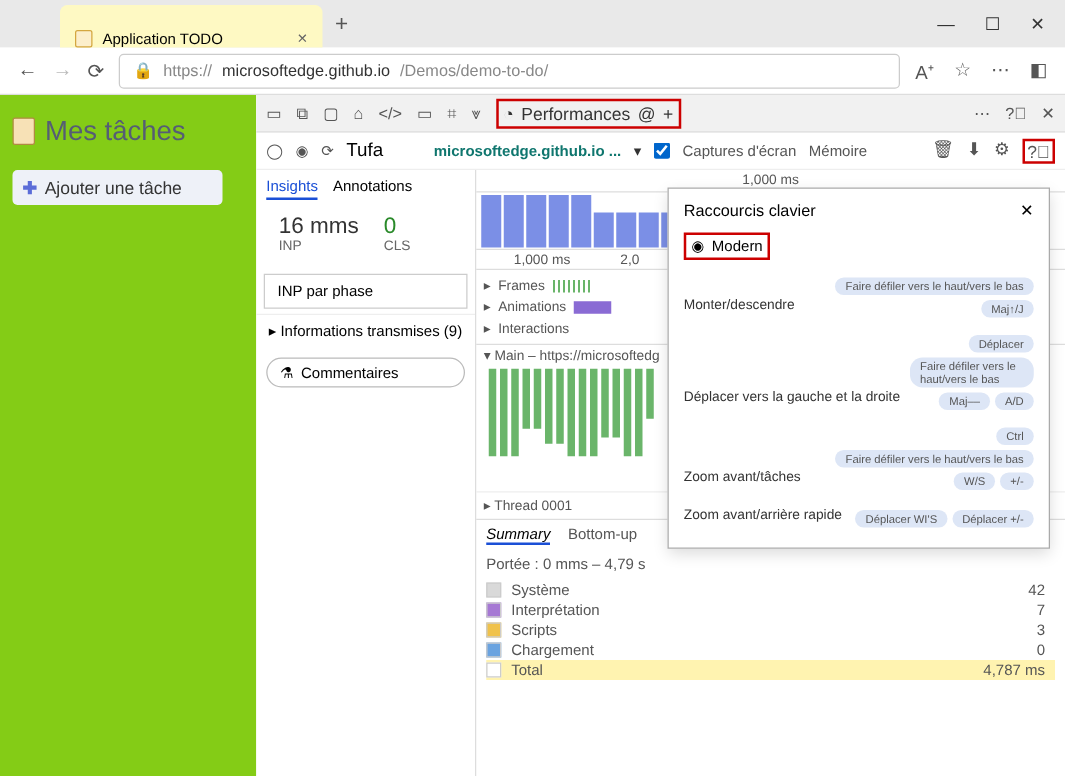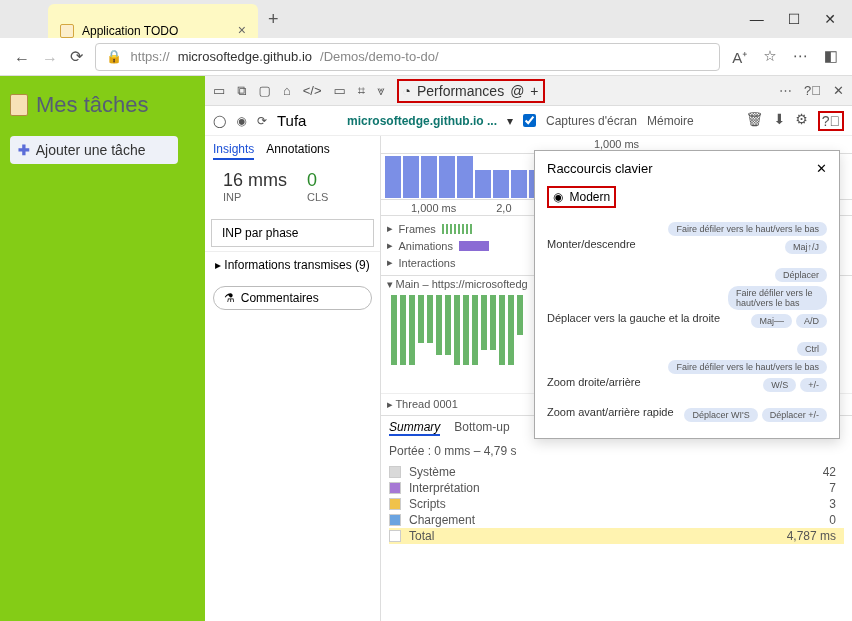--- a/index.html
+++ b/index.html
@@ -320,21 +320,21 @@
           <div class="keys">
             <span class="key">Déplacer</span>
             <span class="key">Faire défiler vers le haut/vers le bas</span>
             <span class="key">Maj––</span>
             <span class="key">A/D</span>
           </div>
         </div>
       </div>
       <div class="section">
         <div class="row">
-          <div class="sec-title">Zoom droite/arrière</div>
+          <div class="sec-title">Zoom avant/tâches</div>
           <div class="keys">
             <span class="key">Ctrl</span>
             <span class="key">Faire défiler vers le haut/vers le bas</span>
             <span class="key">W/S</span>
             <span class="key">+/-</span>
           </div>
         </div>
       </div>
       <div class="section">
         <div class="row">

